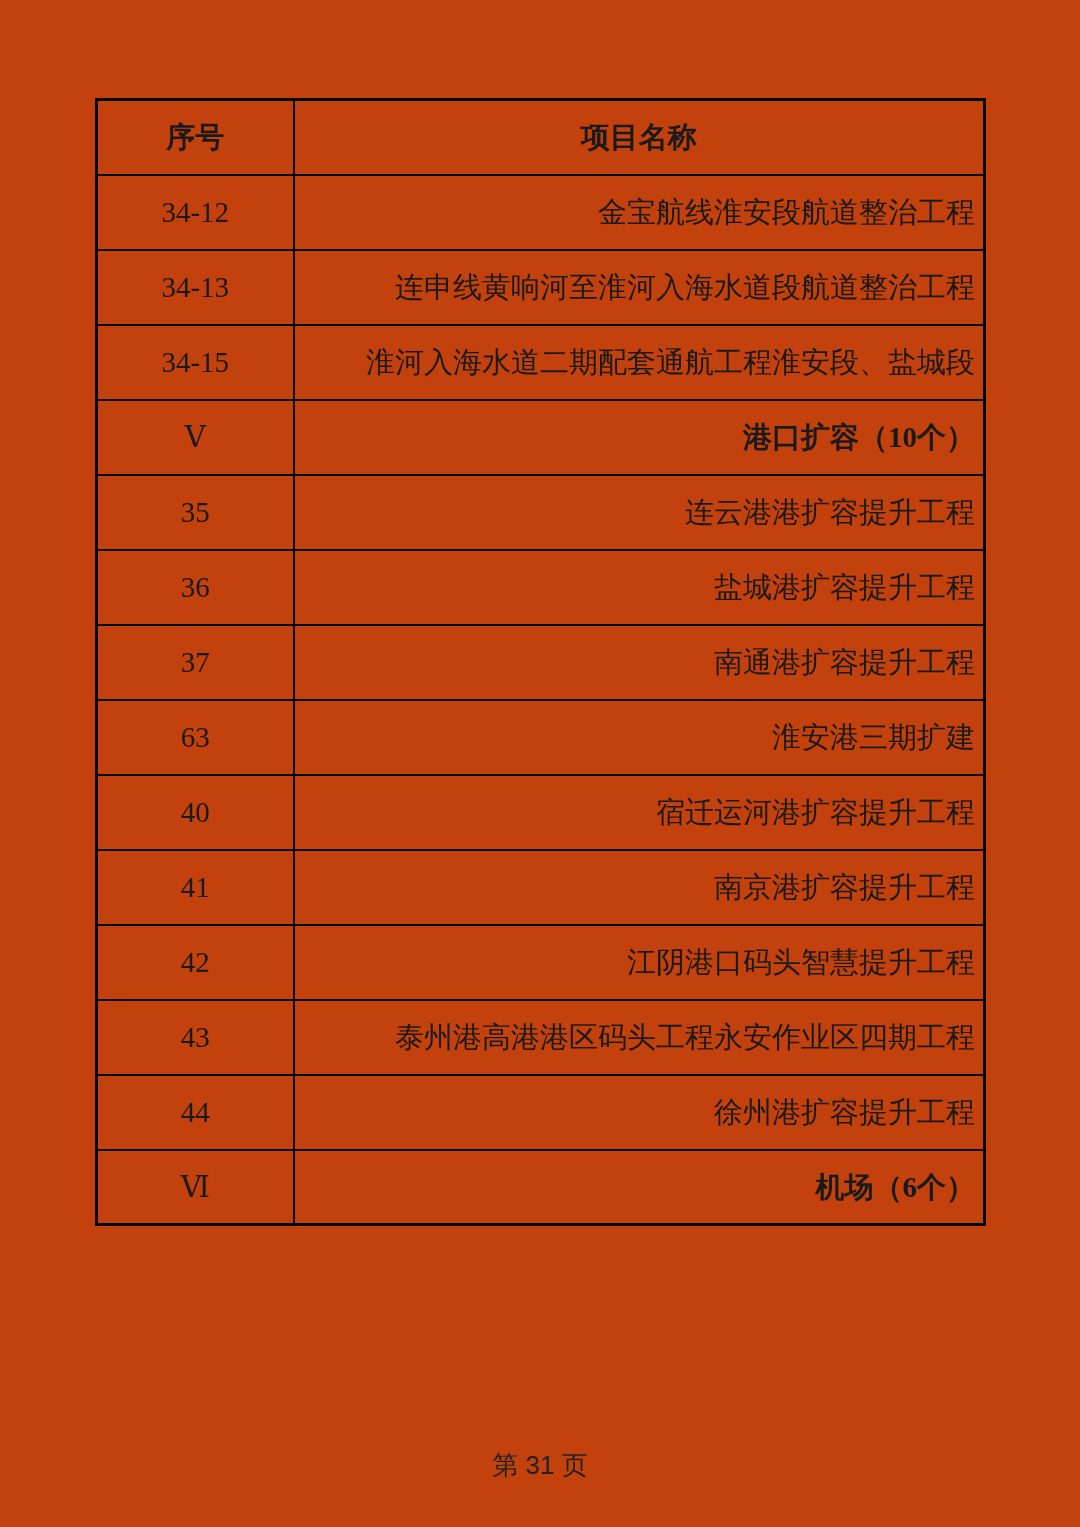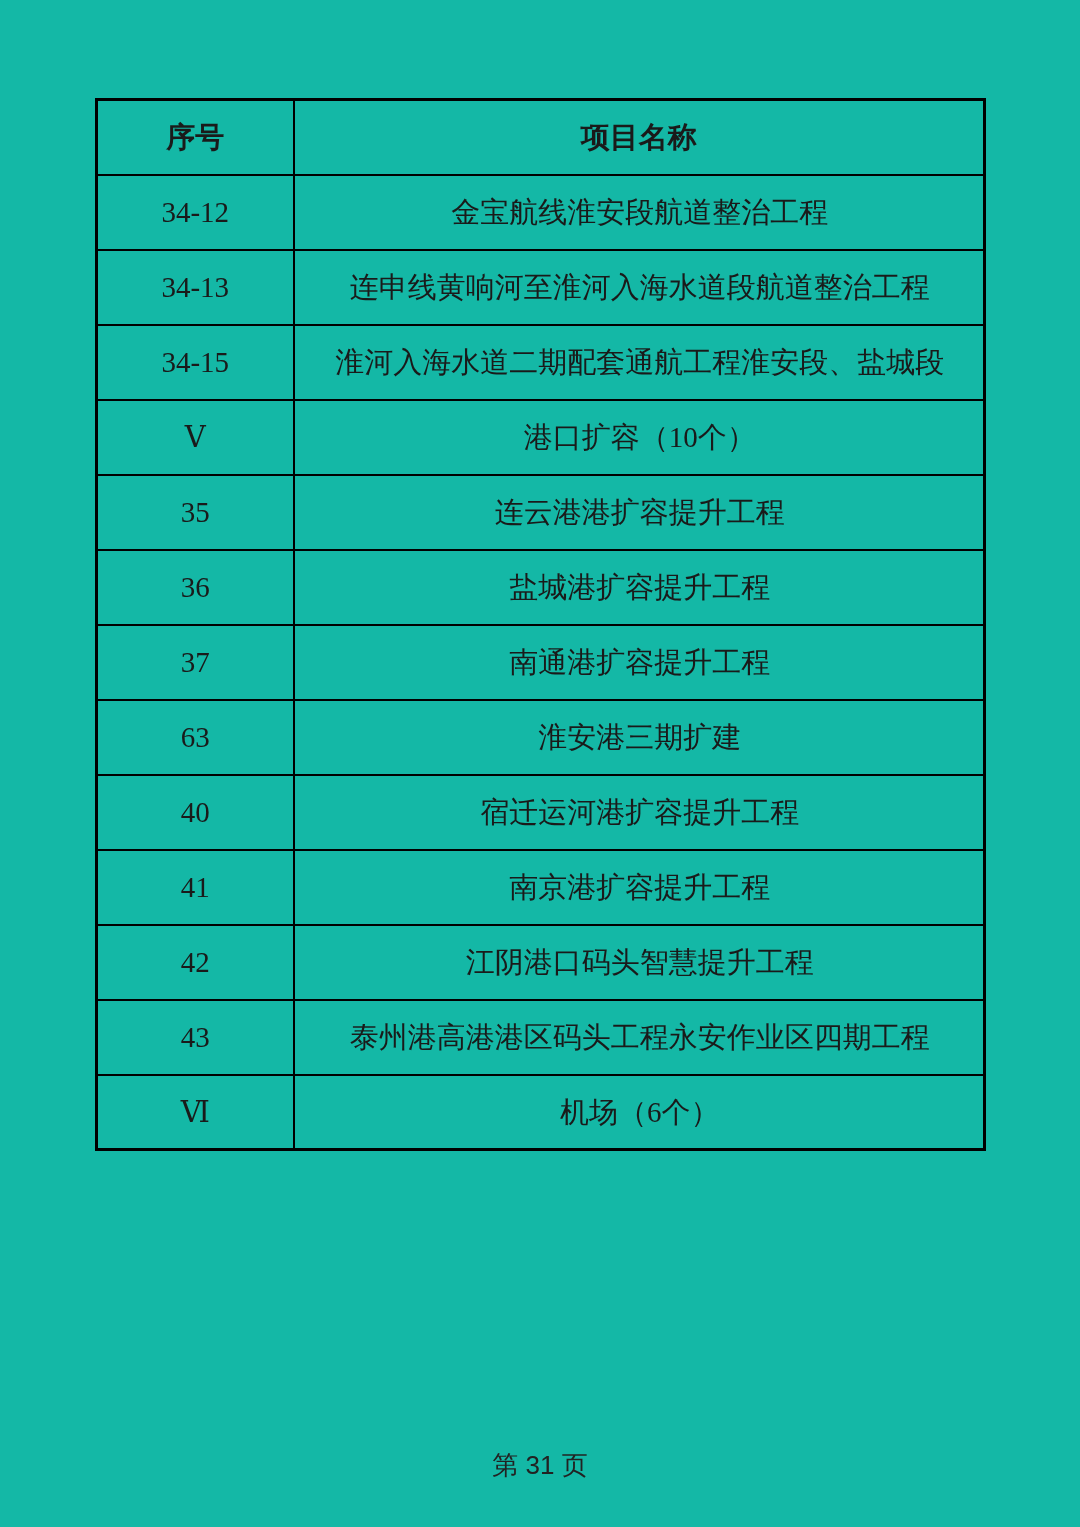--- a/index.html
+++ b/index.html
@@ -1,21 +1,21 @@
 <!DOCTYPE html>
 <html><head>
 <meta charset="utf-8">
 <style>
   * { margin: 0; padding: 0; box-sizing: border-box; }
   html, body { background: #ffffff; }
   .page {
     position: relative;
     width: 1080px;
     height: 1527px;
-    background: #14b8a6;
+    background: #c2410c;
     font-family: "Liberation Serif", "DejaVu Serif", serif;
     color: #1a1a1a;
     overflow: hidden;
   }
   table.doc-table {
     position: absolute;
     left: 95px;
     top: 98px;
     width: 888px;
     border-collapse: collapse;
@@ -37,31 +37,31 @@
     font-weight: 700;
     font-size: 30px;
     text-align: center;
   }
   td.num-cell {
     text-align: center;
     font-family: "Liberation Serif", "DejaVu Serif", serif;
     margin-left: 28px;
   }
   td.name-cell {
-    text-align: center;
+    text-align: right;
     padding-left: 10px;
     padding-right: 8px;
   }
   .sec-bold {
     font-family: "Liberation Sans", "DejaVu Sans", sans-serif;
-    font-weight: 400;
+    font-weight: 700;
     margin-top: 36px;
   }
   .sec-rest {
-    font-weight: 400;
+    font-weight: 700;
     margin-top: 22px;
   }
   .footer {
     position: absolute;
     left: 0;
     top: 1448px;
     width: 100%;
     text-align: center;
     font-size: 26px;
     color: #222;
@@ -140,20 +140,24 @@
     <tr>
       <td class="num-cell">42</td>
       <td class="name-cell">江阴港口码头智慧提升工程</td>
     </tr>
 
     <tr>
       <td class="num-cell">43</td>
       <td class="name-cell">泰州港高港港区码头工程永安作业区四期工程</td>
     </tr>
 
+    <tr>
+      <td class="num-cell">44</td>
+      <td class="name-cell">徐州港扩容提升工程</td>
+    </tr>
 
     <tr>
       <td class="num-cell">Ⅵ</td>
       <td class="name-cell"><span class="sec-bold">机场</span><span class="sec-rest">（6个）</span></td>
     </tr>
 
   </tbody>
     </table>
 
   <div class="footer">第 31 页</div>

